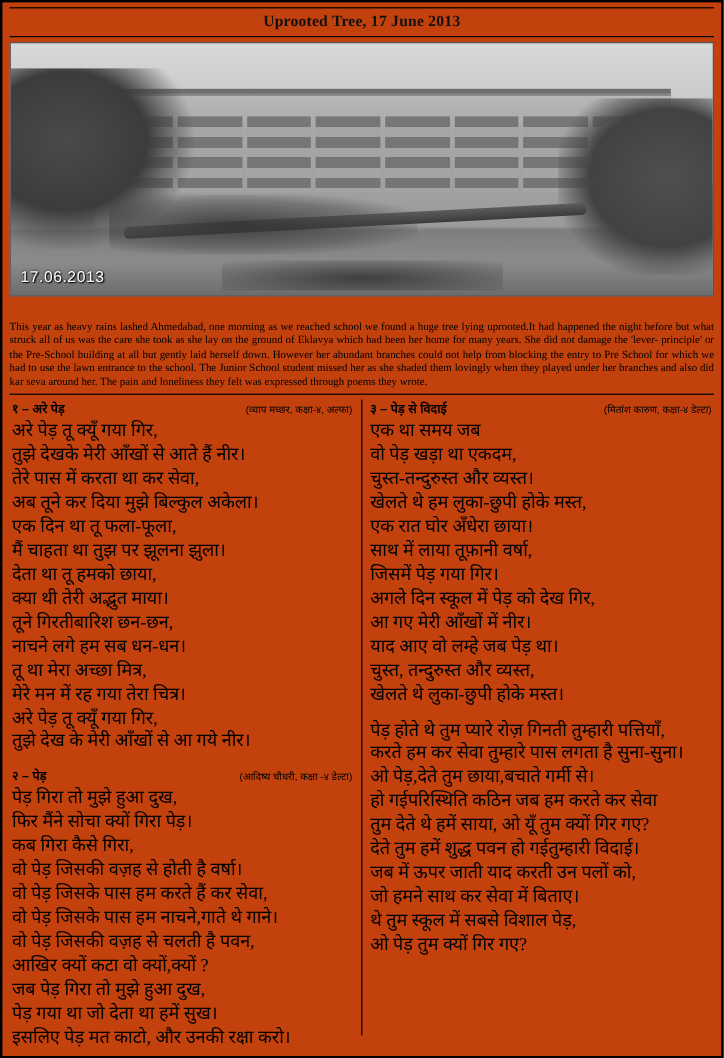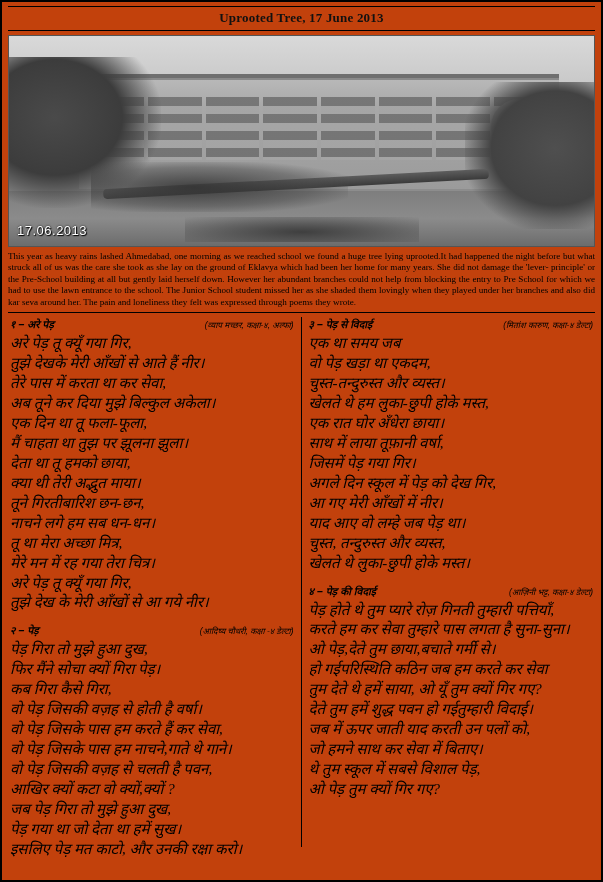--- a/index.html
+++ b/index.html
@@ -138,21 +138,21 @@
     position: absolute;
     left: 8px;
     bottom: 8px;
     color: #fff;
     font-family: "Liberation Sans", sans-serif;
     font-size: 13px;
     letter-spacing: .5px;
     text-shadow: 0 0 2px #000, 1px 1px 1px #000;
   }
   .intro {
-    margin-top: 4px;
+    margin-top: 20px;
     font-family: "Liberation Serif", serif;
     font-size: 9.1px;
     line-height: 1.26;
     text-align: justify;
     color: #000;
   }
   .divider {
     border-top: 1px solid #000;
     margin-top: 4px;
   }
@@ -168,21 +168,20 @@
   }
   .col.left {
     border-right: 1px solid #000;
     padding-left: 2px;
   }
   .col.right {
     padding-right: 2px;
   }
   .poem {
     margin-bottom: 10px;
-    font-style: italic;
   }
   .poem-head {
     display: flex;
     align-items: baseline;
     justify-content: space-between;
     font-family: "Liberation Sans", sans-serif;
     margin-bottom: 3px;
   }
   .poem-title {
     font-size: 10.5px;
@@ -307,27 +306,20 @@
 साथ में लाया तूफ़ानी वर्षा,
 जिसमें पेड़ गया गिर।
 अगले दिन स्कूल में पेड़ को देख गिर,
 आ गए मेरी आँखों में नीर।
 याद आए वो लम्हे जब पेड़ था।
 चुस्त, तन्दुरुस्त और व्यस्त,
 खेलते थे लुका-छुपी होके मस्त।</div>
       </div>
 
       <div class="poem">
-        <div class="poem-head">
-          <div class="poem-title">
-            <span>४ –</span>
-            <span>पेड़ की विदाई</span>
-          </div>
-          <div class="poem-author">(आज़िनी भट्ट, कक्षा-४ डेल्टा)</div>
-        </div>
         <div class="poem-body">पेड़ होते थे तुम प्यारे रोज़ गिनती तुम्हारी पत्तियाँ,
 करते हम कर सेवा तुम्हारे पास लगता है सुना-सुना।
 ओ पेड़,देते तुम छाया,बचाते गर्मी से।
 हो गईपरिस्थिति कठिन जब हम करते कर सेवा
 तुम देते थे हमें साया, ओ यूँ तुम क्यों गिर गए?
 देते तुम हमें शुद्ध पवन हो गईतुम्हारी विदाई।
 जब में ऊपर जाती याद करती उन पलों को,
 जो हमने साथ कर सेवा में बिताए।
 थे तुम स्कूल में सबसे विशाल पेड़,
 ओ पेड़ तुम क्यों गिर गए?</div>

